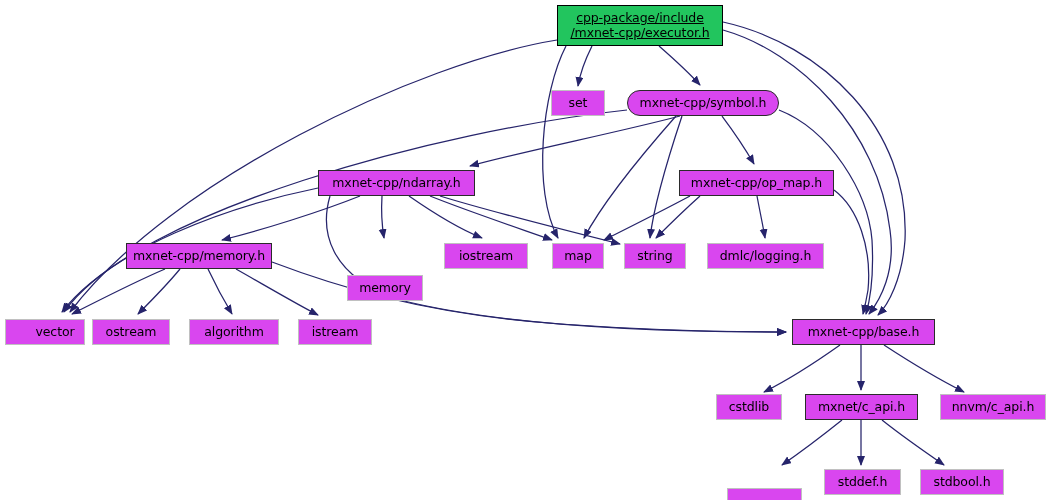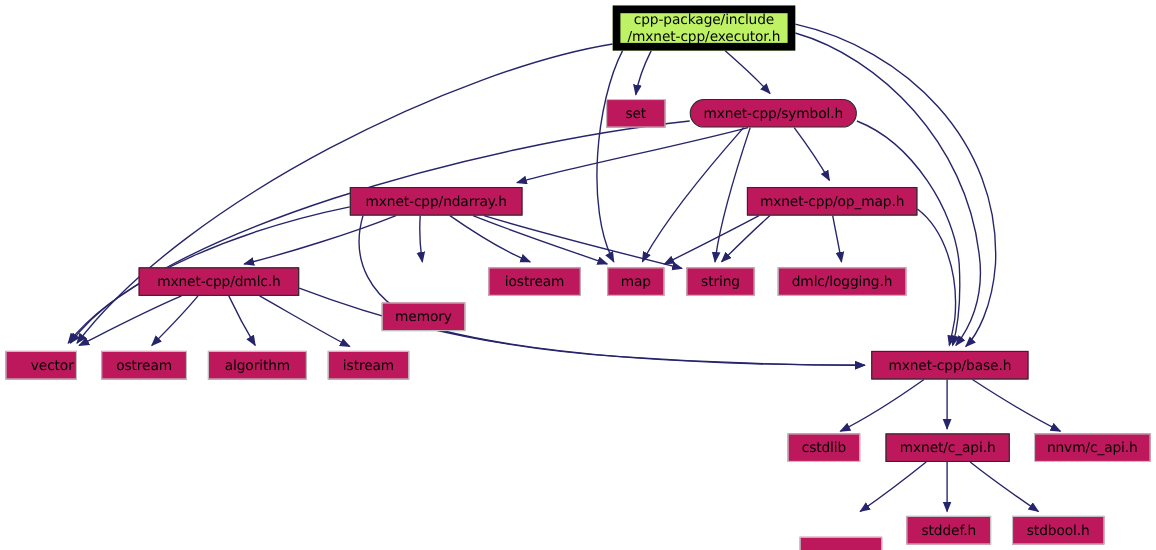--- a/index.html
+++ b/index.html
@@ -31,32 +31,33 @@
   }
   .gnode {
     position: absolute;
     box-sizing: border-box;
     display: flex;
     align-items: center;
     justify-content: center;
     text-align: center;
     line-height: 1.15;
     white-space: pre;
-    background: #be185d;
+    background: #d946ef;
     border: 1px solid #c0c0c0;
     color: #000000;
     font-size: 12.5px;
     letter-spacing: -0.1px;
   }
   .gnode.local {
     border: 1px solid #2b2b2b;
   }
   .gnode.root {
-    border: 7px solid #000000;
-    background: #bef264;
+    border: 1px solid #000000;
+    background: #22c55e;
+    text-decoration: underline;
   }
 </style>
 </head>
 <body>
 
 <div id="graph-root">
   <svg id="edge-layer" viewBox="0 0 1051 500" width="1051" height="500" xmlns="http://www.w3.org/2000/svg">
     <defs>
       <marker id="arrowhead" markerWidth="9" markerHeight="9" refX="7.2" refY="3.2" orient="auto" markerUnits="strokeWidth">
         <path d="M0,0 L8,3.2 L0,6.4 z" fill="#26246b"></path>
@@ -99,27 +100,27 @@
         <path d="M 882,420 C 902,436 928,454 944,465" fill="none" stroke="#26246b" stroke-width="1.25" marker-end="url(#arrowhead)"></path>
       </g>
   </svg>
   <div id="node-layer">
       <div class="gnode root" style="left: 557px; top: 5px; width: 166px; height: 41px;">cpp-package/include
 /mxnet-cpp/executor.h</div>
       <div class="gnode" style="left: 551px; top: 90px; width: 54px; height: 26px;">set</div>
       <div class="gnode local" style="left: 627px; top: 90px; width: 152px; height: 26px; border-radius: 13px;">mxnet-cpp/symbol.h</div>
       <div class="gnode local" style="left: 318px; top: 170px; width: 157px; height: 26px;">mxnet-cpp/ndarray.h</div>
       <div class="gnode local" style="left: 679px; top: 170px; width: 155px; height: 26px;">mxnet-cpp/op_map.h</div>
-      <div class="gnode local" style="left: 126px; top: 243px; width: 146px; height: 26px;">mxnet-cpp/dmlc.h</div>
+      <div class="gnode local" style="left: 126px; top: 243px; width: 146px; height: 26px;">mxnet-cpp/memory.h</div>
       <div class="gnode" style="left: 347px; top: 243px; width: 76px; height: 26px; margin-top: 32px;">memory</div>
       <div class="gnode" style="left: 444px; top: 243px; width: 84px; height: 26px;">iostream</div>
       <div class="gnode" style="left: 552px; top: 243px; width: 52px; height: 26px;">map</div>
       <div class="gnode" style="left: 624px; top: 243px; width: 62px; height: 26px;">string</div>
       <div class="gnode" style="left: 707px; top: 243px; width: 117px; height: 26px;">dmlc/logging.h</div>
-      <div class="gnode" style="left: 5px; top: 319px; width: 65px; height: 26px; padding-left: 20px;">vector</div>
+      <div class="gnode" style="left: 5px; top: 319px; width: 80px; height: 26px; padding-left: 20px;">vector</div>
       <div class="gnode" style="left: 92px; top: 319px; width: 78px; height: 26px;">ostream</div>
       <div class="gnode" style="left: 189px; top: 319px; width: 90px; height: 26px;">algorithm</div>
       <div class="gnode" style="left: 298px; top: 319px; width: 74px; height: 26px;">istream</div>
       <div class="gnode local" style="left: 792px; top: 319px; width: 143px; height: 26px;">mxnet-cpp/base.h</div>
       <div class="gnode" style="left: 716px; top: 394px; width: 66px; height: 26px;">cstdlib</div>
       <div class="gnode local" style="left: 805px; top: 394px; width: 113px; height: 26px;">mxnet/c_api.h</div>
       <div class="gnode" style="left: 940px; top: 394px; width: 106px; height: 26px;">nnvm/c_api.h</div>
       <div class="gnode" style="left: 727px; top: 469px; width: 75px; height: 36px; margin-top: 19px;">stdint.h</div>
       <div class="gnode" style="left: 824px; top: 469px; width: 77px; height: 26px;">stddef.h</div>
       <div class="gnode" style="left: 920px; top: 469px; width: 84px; height: 26px;">stdbool.h</div>

